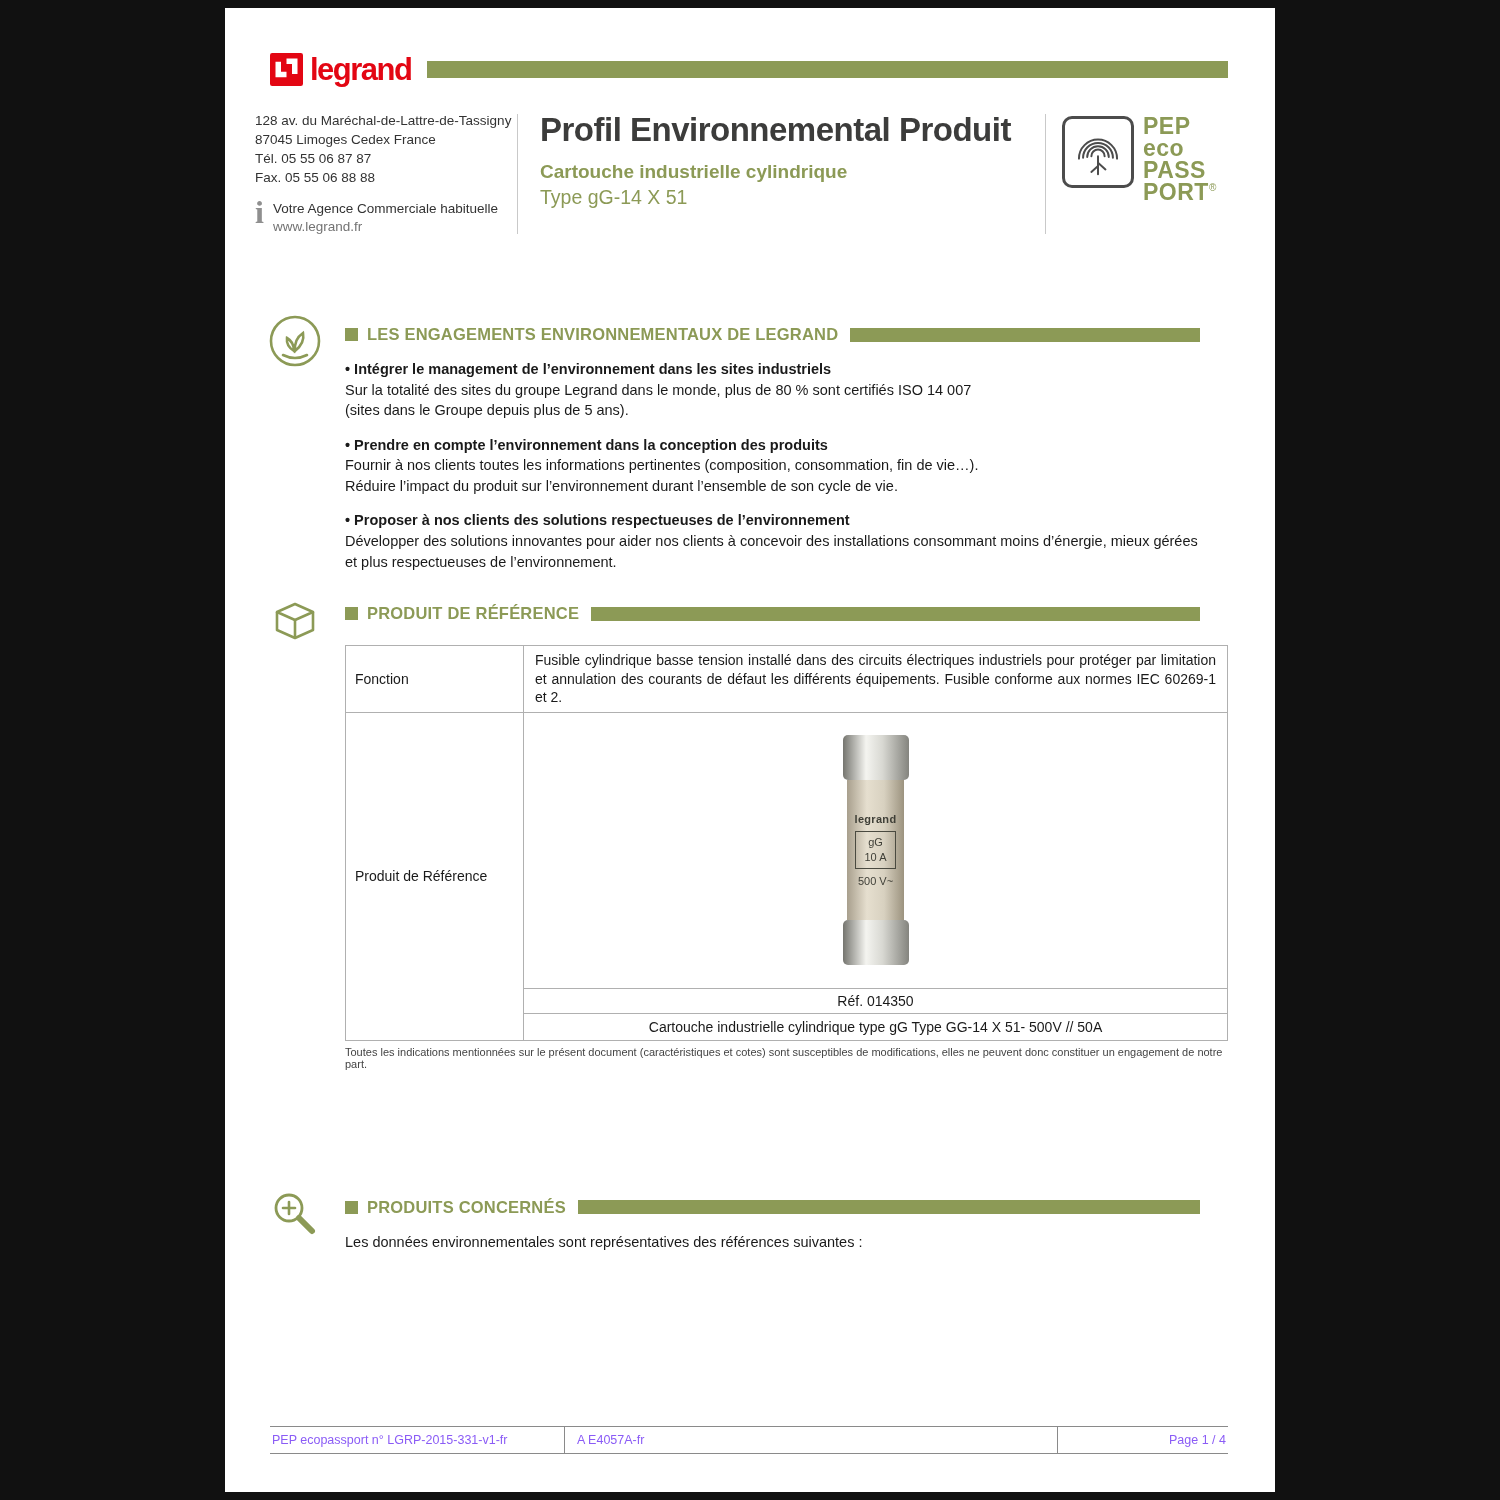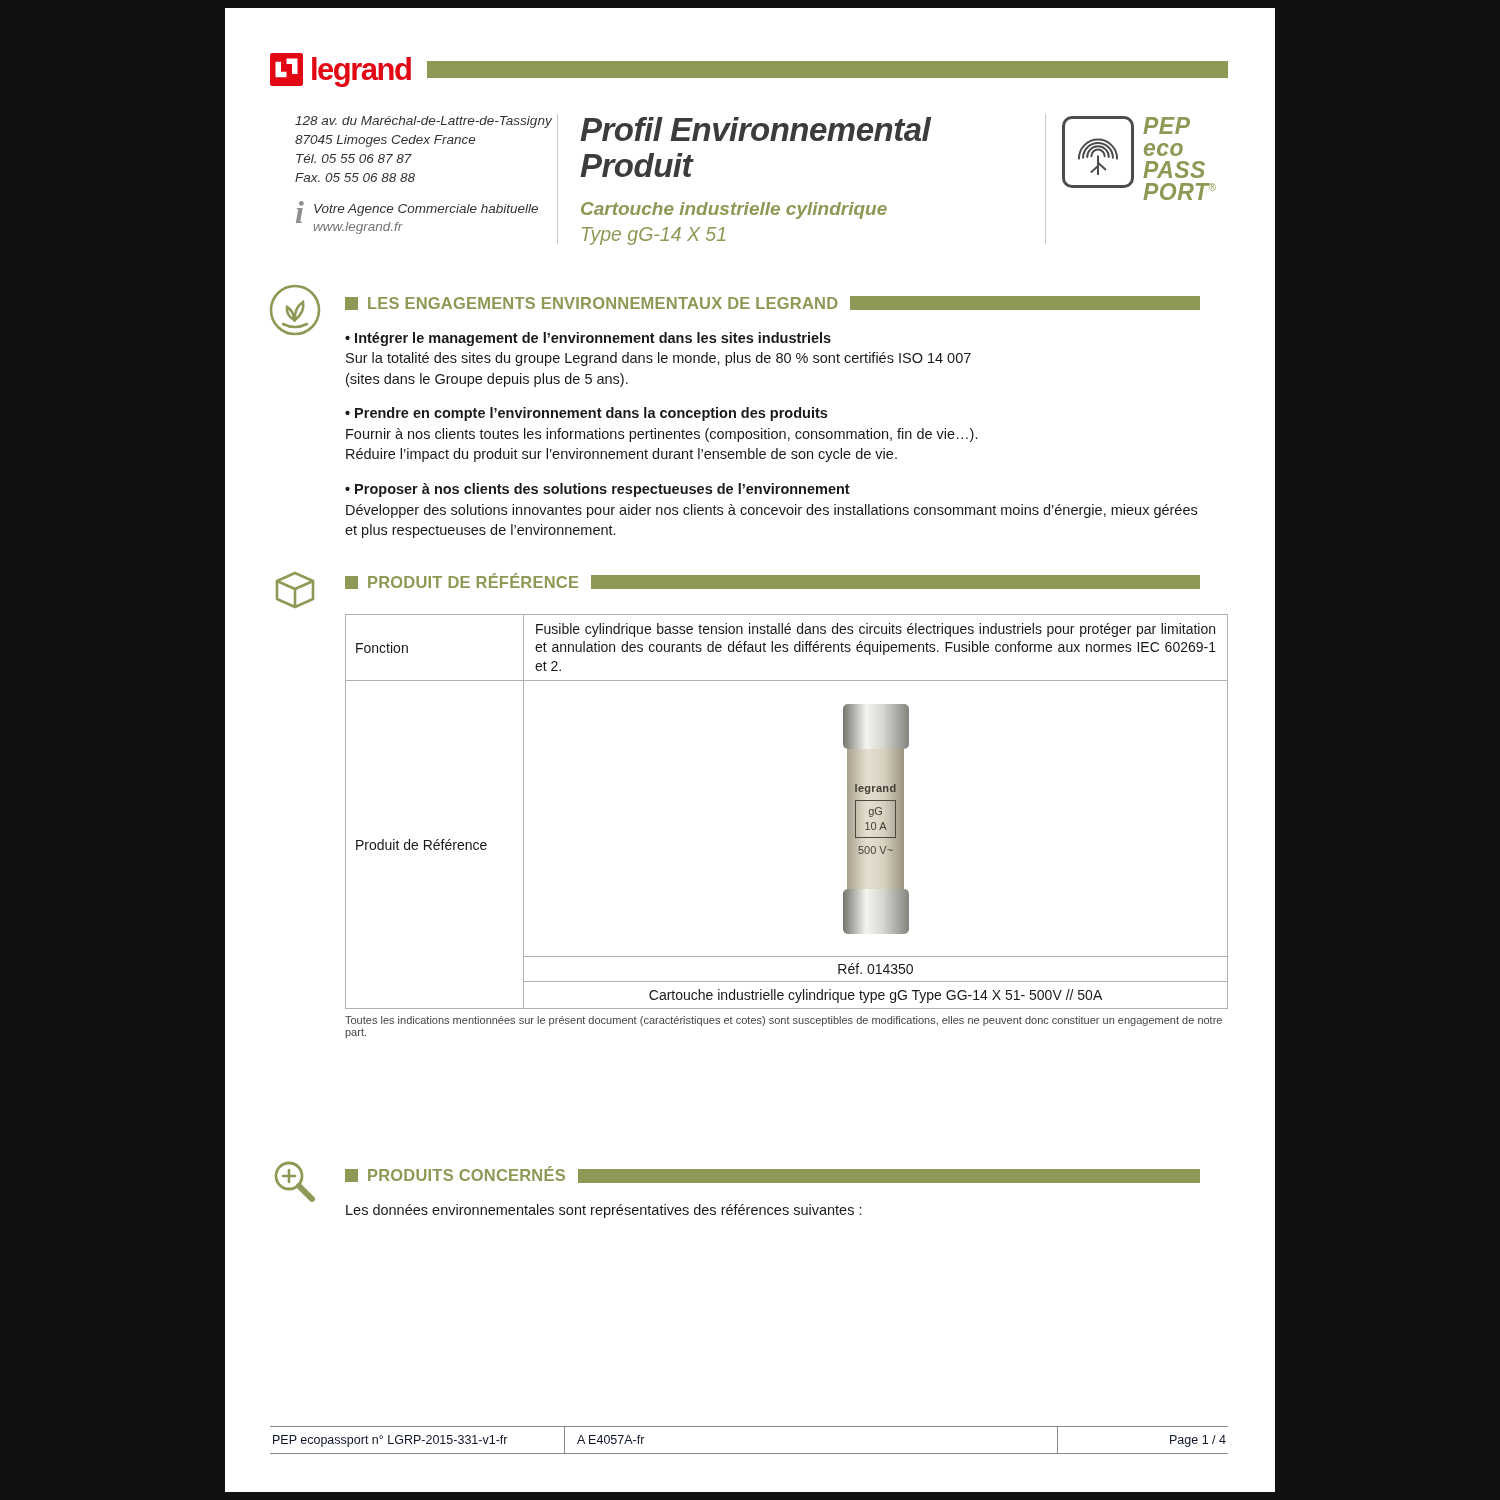--- a/index.html
+++ b/index.html
@@ -18,21 +18,21 @@
     overflow: hidden;
   }
 
   
   .logo-row { display: flex; align-items: center; padding: 45px 47px 0 45px; }
   .legrand { display: flex; align-items: center; gap: 7px; flex: none; }
   .legrand svg { width: 33px; height: 33px; display: block; }
   .legrand .word { color: #E30613; font-weight: bold; font-size: 31px; letter-spacing: -1.5px; line-height: 1; }
   .accent-bar { flex: 1; height: 17px; background: #8C9A56; margin-left: 16px; }
 
-  .header-cols { display: flex; margin: 26px 47px 0 70px; font-style: italic; }
+  .header-cols { display: flex; margin: 26px 47px 0 30px; }
   .addr { width: 262px; font-size: 13.5px; color: #333; line-height: 1.4; flex: none; }
   .agency { display: flex; margin-top: 12px; gap: 9px; align-items: flex-start; }
   .agency .i-glyph { font-family: "Liberation Serif", serif; font-weight: bold; font-size: 32px; color: #8f8f8f; line-height: 0.75; }
   .agency .ag-lines { font-size: 13.5px; color: #333; line-height: 1.35; }
   .agency .ag-lines .link { color: #737373; text-decoration: none; }
   .vsep { width: 1px; background: #c9c9c9; margin: 2px 0; flex: none; }
 
   .title-block { flex: 1; padding-left: 22px; padding-top: 0; }
   .doc-title { font-size: 33px; color: #3c3c3b; font-weight: 600; letter-spacing: -0.5px; margin: 0; line-height: 1.1; }
   .doc-sub1 { color: #8C9A56; font-size: 19px; font-weight: 700; margin-top: 13px; }
@@ -45,21 +45,21 @@
   .pep-text sup { font-size: 10px; font-weight: 400; }
 
   
   .sec { position: relative; margin: 0 47px 0 120px; }
   .sec-icon { position: absolute; left: -78px; top: -12px; }
   .sec-head { display: flex; align-items: center; }
   .sec-head .sq { width: 13px; height: 13px; background: #8C9A56; margin-right: 9px; flex: none; }
   .sec-head h2 { color: #8C9A56; font-size: 16.5px; font-weight: 700; margin: 0; letter-spacing: 0.2px; white-space: nowrap; }
   .sec-head .bar { flex: 1; height: 14px; background: #8C9A56; margin-left: 12px; margin-right: 28px; }
 
-  .sec1 { margin-top: 48px; }
+  .sec1 { margin-top: 89px; }
   .eng-body { margin-top: 15px; font-size: 14.5px; line-height: 1.42; color: #1a1a1a; }
   .eng-group { margin-bottom: 14px; }
   .eng-group .g-title { font-weight: 700; }
 
   .sec2 { margin-top: 32px; }
   .ref-table { border-collapse: collapse; width: 100%; margin-top: 22px; font-size: 14px; }
   .ref-table td { border: 1px solid #b0b0b0; padding: 4px 9px; vertical-align: middle; }
   .ref-table td.lbl { width: 178px; }
   .ref-table td.fonction-text { text-align: justify; line-height: 1.32; padding: 5px 11px; }
   .ref-table td.img-cell { height: 276px; text-align: center; }
@@ -79,21 +79,21 @@
   .fuse .fuse-body { width: 57px; height: 140px; margin: 0 auto;
     background: linear-gradient(90deg, #a89f8d, #e6dfcf 35%, #d8d1c0 65%, #9c937f);
     display: flex; flex-direction: column; align-items: center; justify-content: center; gap: 6px; }
   .fuse-brand { font-size: 11px; font-weight: 700; color: #3f3f37; letter-spacing: 0.3px; }
   .fuse-box { border: 1.5px solid #4a4a40; padding: 3px 8px; font-size: 11px; color: #3f3f37; line-height: 1.35; text-align: center; }
   .fuse-box span { display: block; }
   .fuse-volt { font-size: 11px; color: #3f3f37; }
 
   
   .page-footer { position: absolute; left: 45px; right: 47px; bottom: 38px; display: flex;
-    border-top: 1px solid #8a8a8a; border-bottom: 1px solid #8a8a8a; font-size: 12.5px; color: #0f172a; }
+    border-top: 1px solid #8a8a8a; border-bottom: 1px solid #8a8a8a; font-size: 12.5px; color: #8b5cf6; }
   .page-footer .f-col { padding: 6px 10px 6px 2px; }
   .page-footer .f1 { width: 295px; border-right: 1px solid #8a8a8a; flex: none; }
   .page-footer .f2 { flex: 1; padding-left: 12px; border-right: 1px solid #8a8a8a; }
   .page-footer .f3 { width: 170px; text-align: right; padding-right: 2px; flex: none; }
 </style>
 </head>
 <body>
 
 <div class="page">
 

